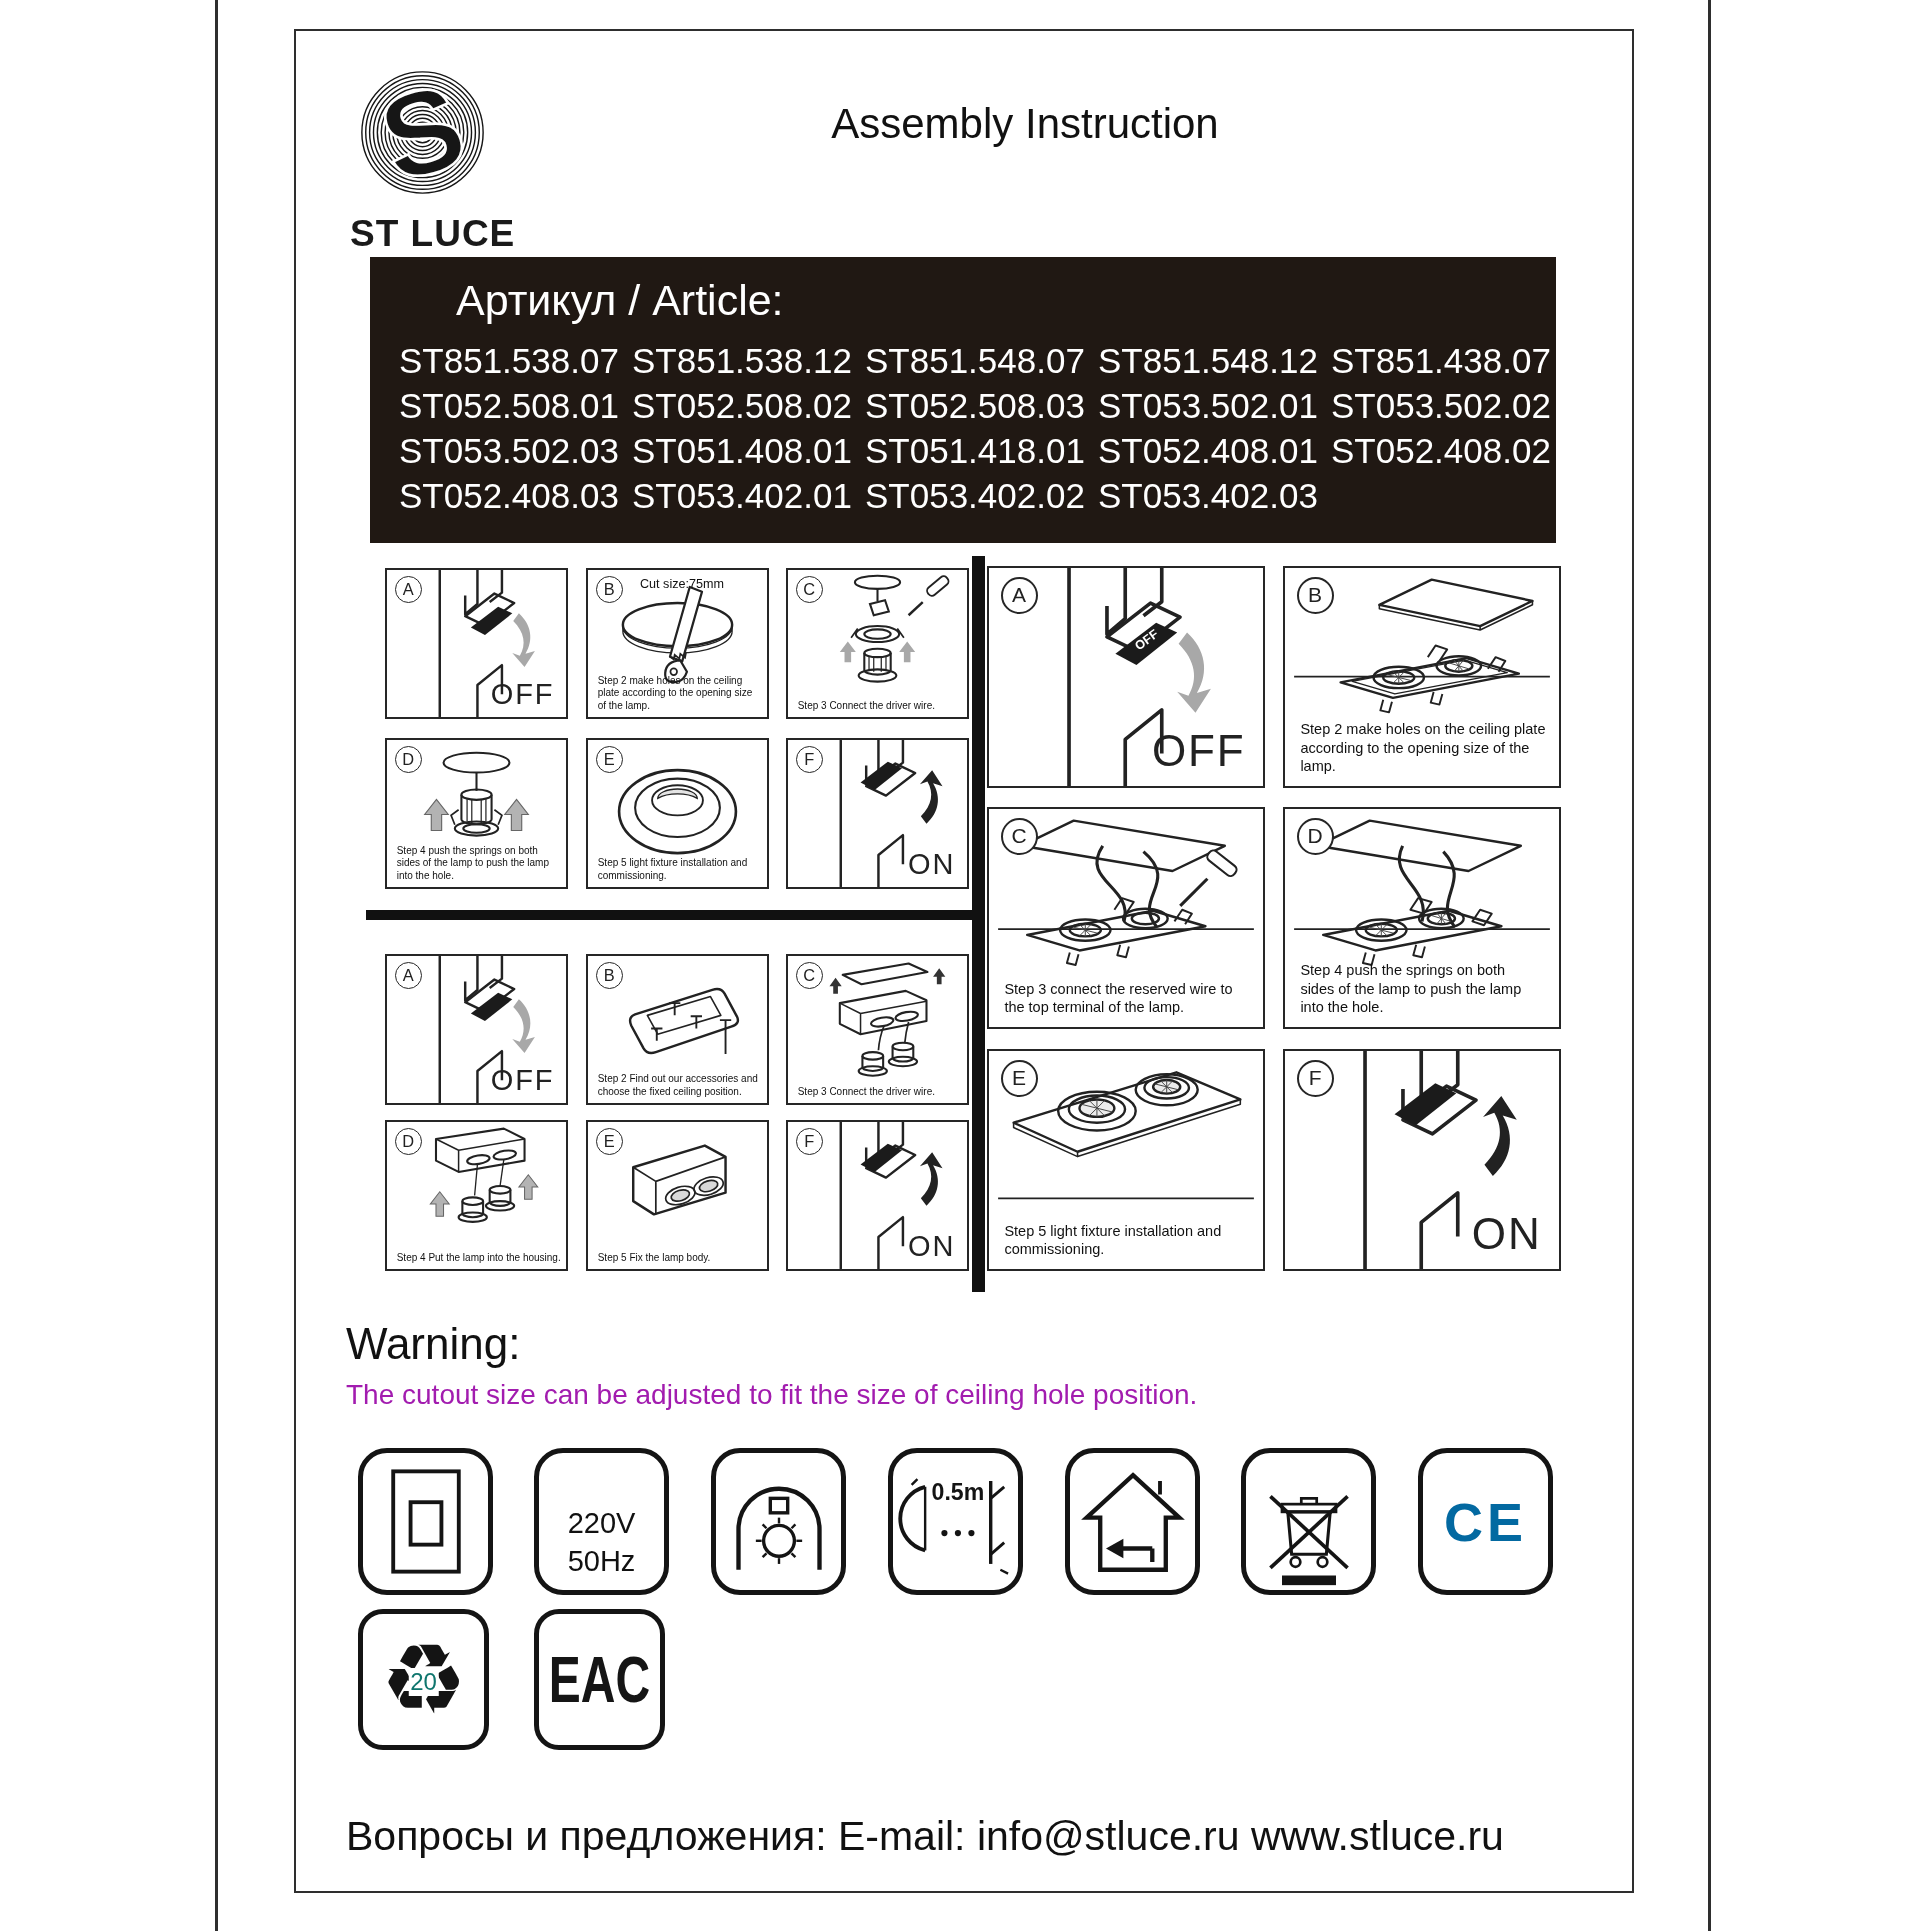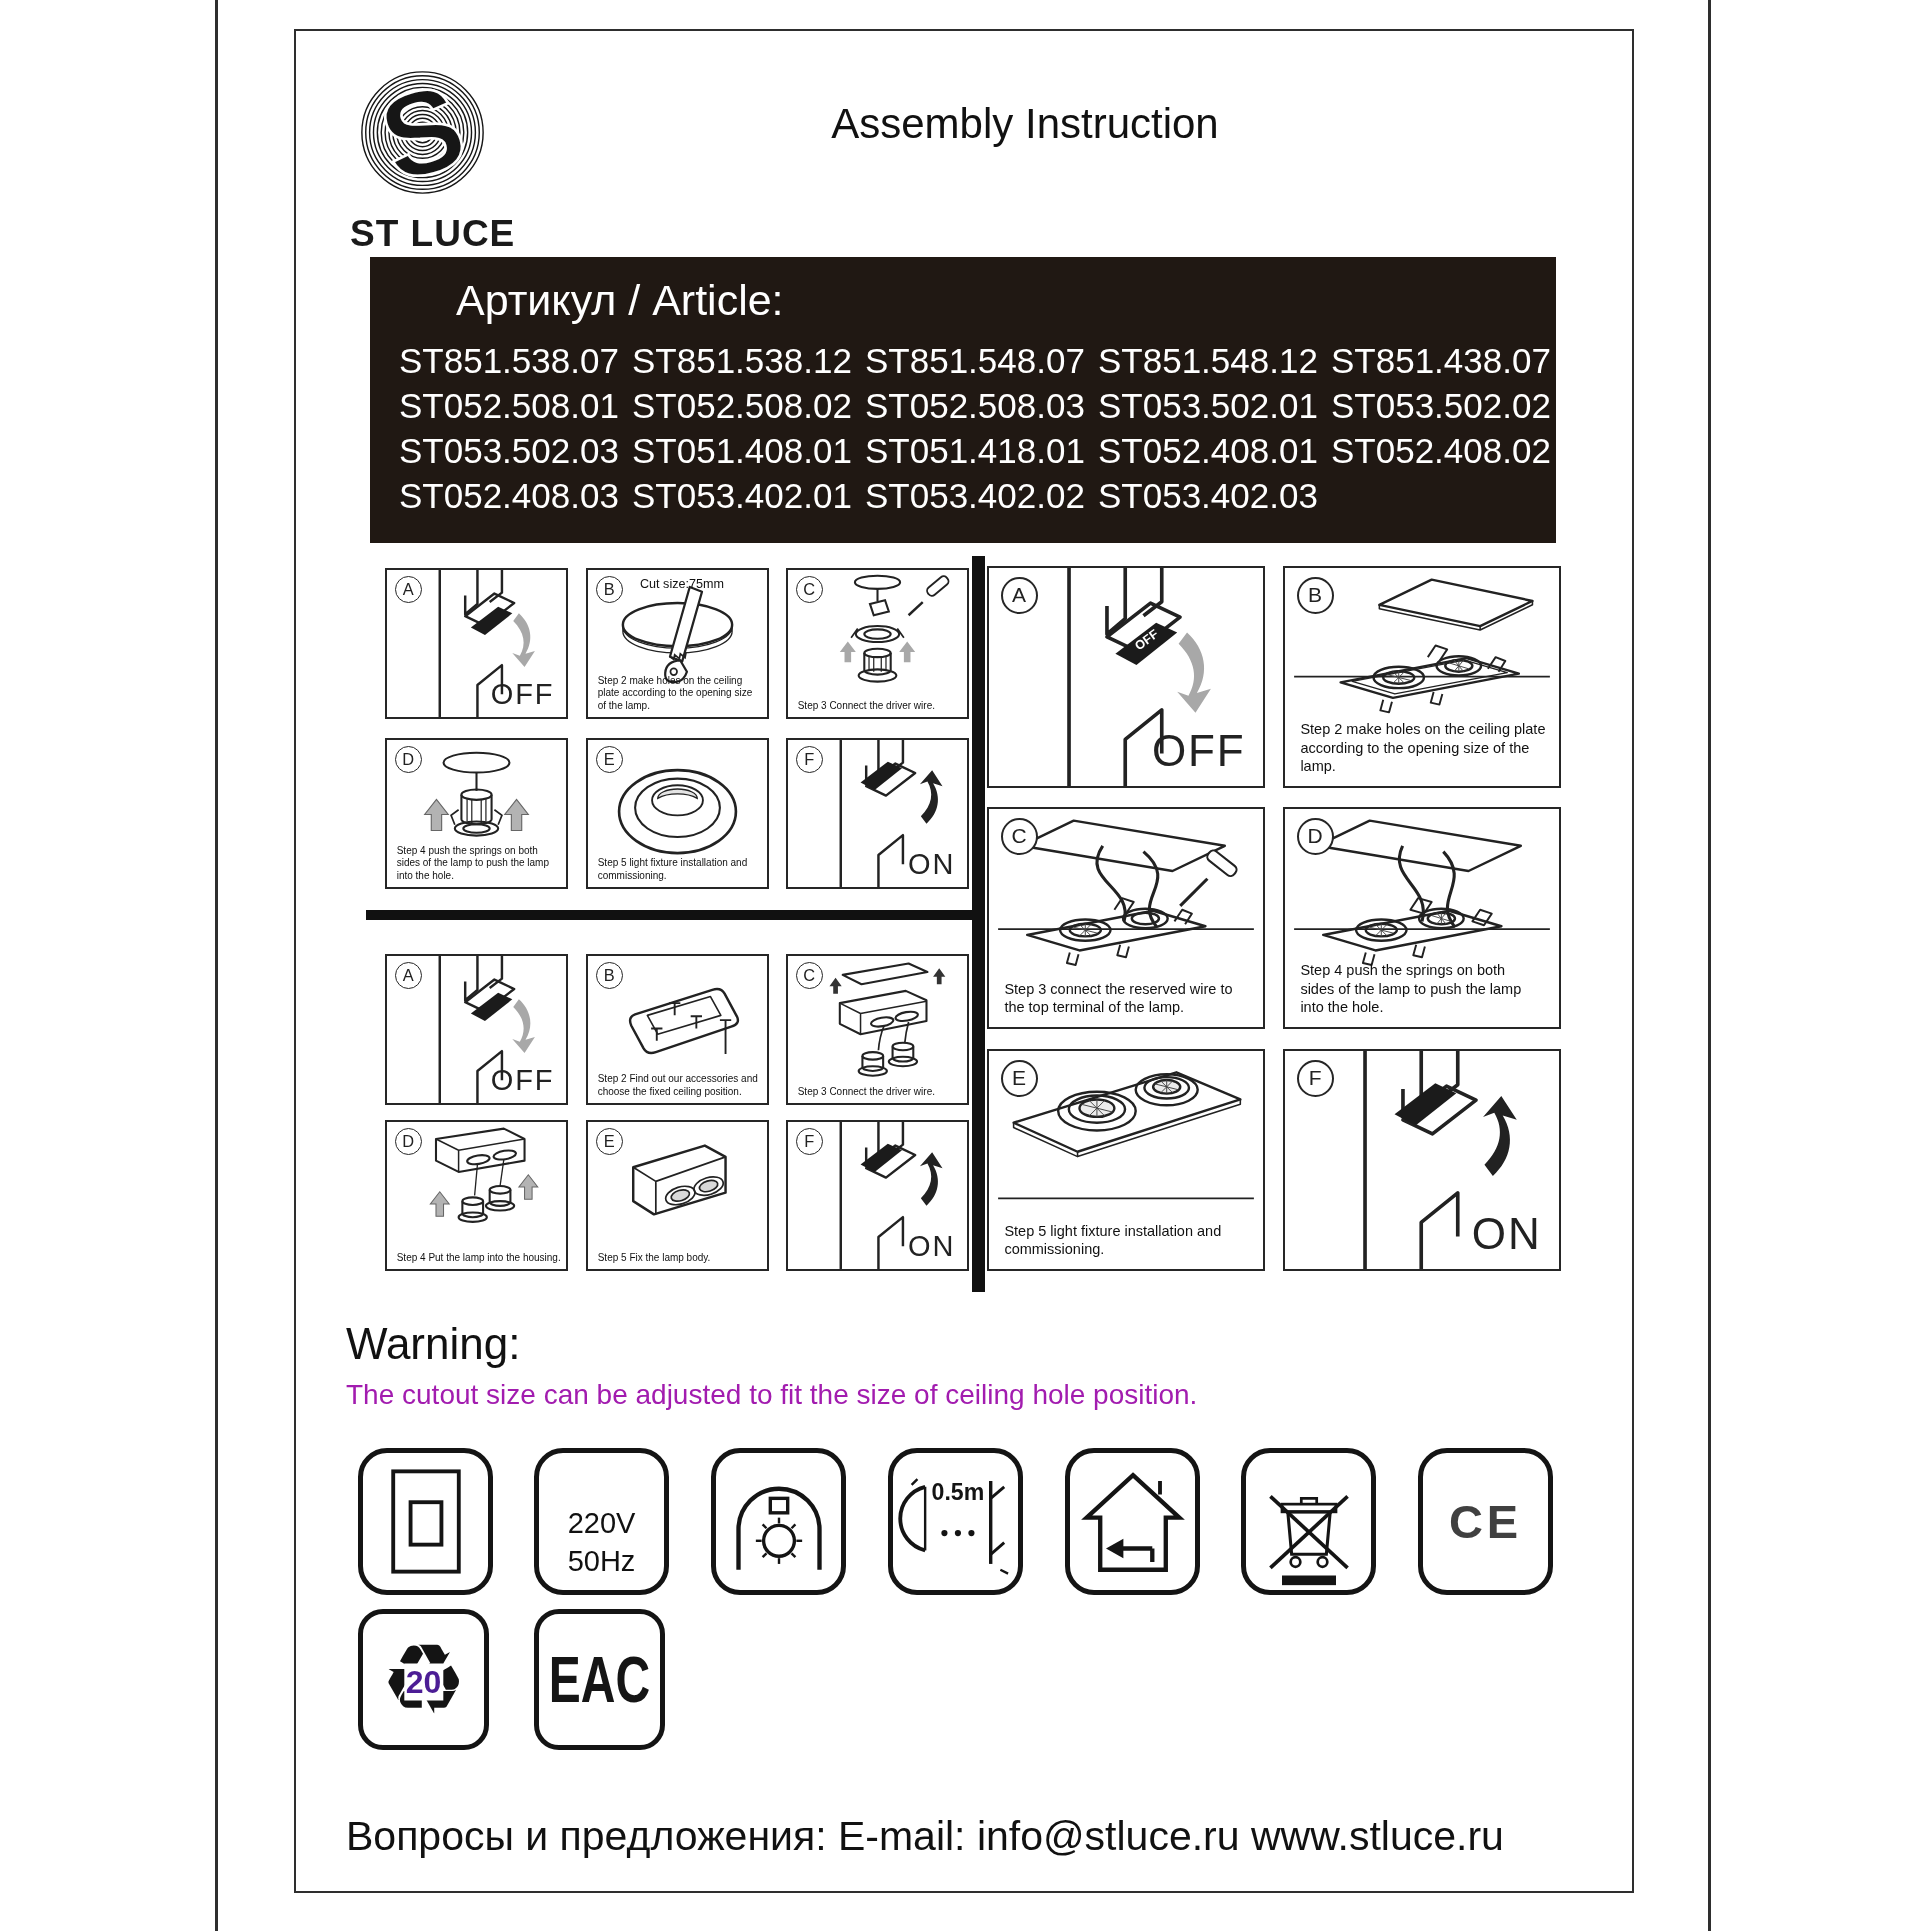--- a/index.html
+++ b/index.html
@@ -36,27 +36,27 @@
         transform:rotate(-36deg);}
   .fig{position:absolute;left:0;top:0;width:100%;height:100%;}
   .hbar{position:absolute;background:#111;}
   
   .warnhead{position:absolute;left:50px;top:1288px;font-size:44px;color:#111;}
   .warnbody{position:absolute;left:50px;top:1348px;font-size:28px;color:#a21caf;white-space:nowrap;}
   .cbox{position:absolute;width:135px;height:147px;border:5.8px solid #141414;border-radius:29px;
         background:#fff;box-sizing:border-box;display:flex;align-items:center;justify-content:center;}
   .cbox.small2{width:131px;height:141px;border-radius:25px;}
   .vtext{font-size:29px;line-height:1.3;color:#111;text-align:left;margin-top:42px;}
-  .cetext{font-size:47px;font-weight:bold;letter-spacing:3.9px;color:#404040;}
+  .cetext{font-size:54px;font-weight:bold;letter-spacing:3.9px;color:#0369a1;}
   .eactext{font-size:48px;font-weight:bold;letter-spacing:0px;color:#151515;
            transform:scaleY(1.35);}
   .recwrap{position:relative;width:100%;height:100%;display:flex;align-items:center;justify-content:center;}
   .recglyph{font-size:97px;color:#141414;font-family:"DejaVu Sans",sans-serif;line-height:1;}
   .recnum{position:absolute;left:50%;top:52%;transform:translate(-50%,-50%);
-          font-size:32px;font-weight:bold;color:#4c1d95;background:#fff;padding:0 1.9px;}
+          font-size:24px;font-weight:normal;color:#0f766e;background:#fff;padding:0 1.9px;}
   .footer{position:absolute;left:50px;top:1782px;font-size:41px;color:#111;white-space:nowrap;}
 </style>
 </head>
 <body>
 
 <svg width="0" height="0" style="position:absolute" aria-hidden="true">
   <defs>
     <symbol id="s-off">
       <g fill="none" stroke="#222" stroke-width="2.6" stroke-linejoin="round">
         <line x1="56" y1="0" x2="56" y2="156"></line>

